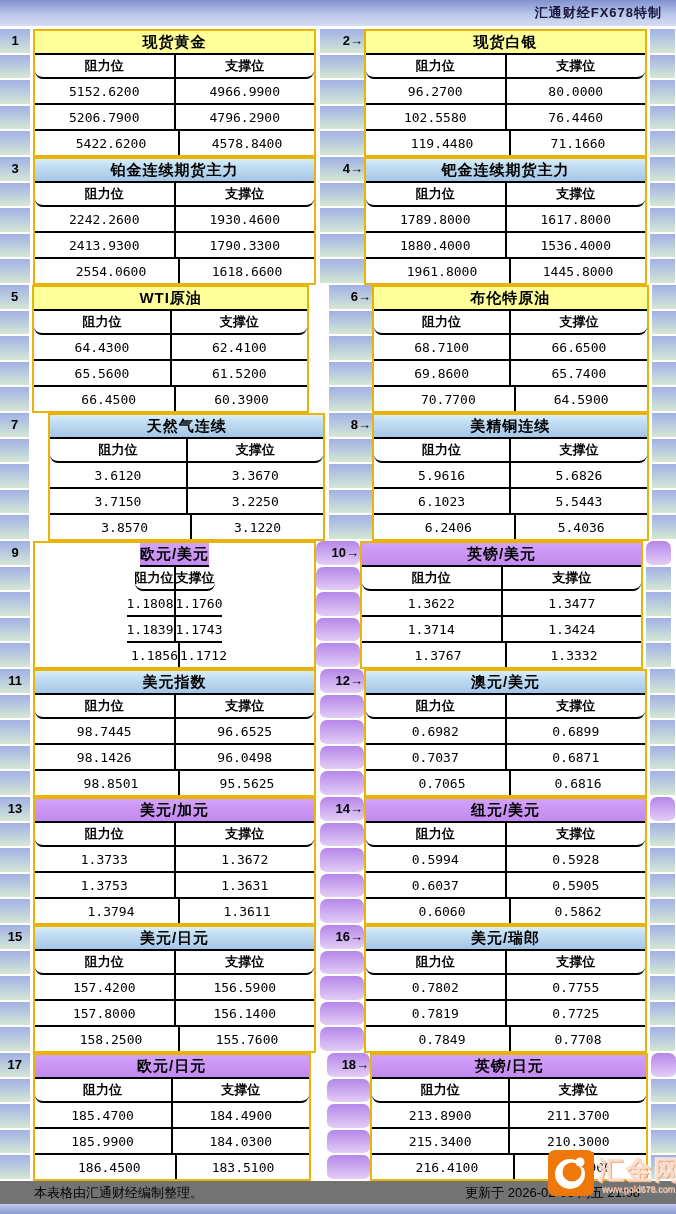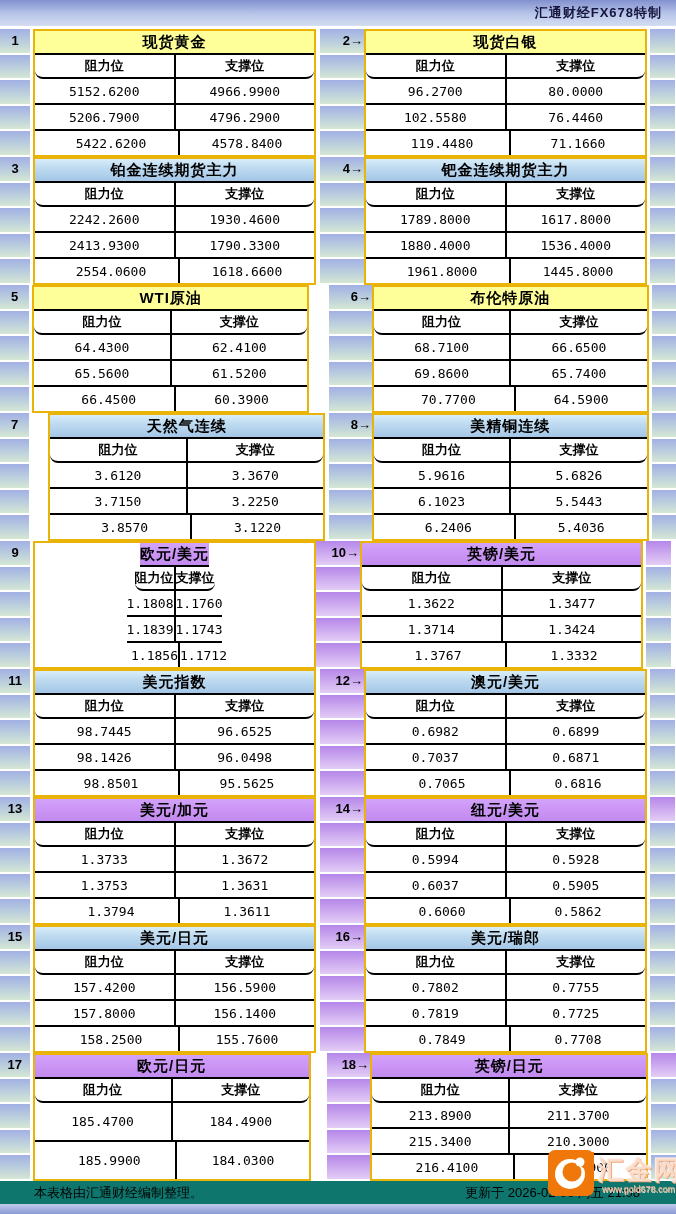--- a/index.html
+++ b/index.html
@@ -13,21 +13,21 @@
   
   .top-bar {
     height:26px; width:100%;
     background:linear-gradient(180deg,#8291cf 0%,#b9c6ea 55%,#d3ddf2 100%);
     display:flex; align-items:center; justify-content:flex-end;
     padding-right:14px;
   }
   .brand { font-size:13px; font-weight:bold; color:#14143c; letter-spacing:1px; }
   .top-gap { height:3px; background:#fff; }
   .footer-band {
-    height:23px; width:100%; background:#0f766e;
+    height:23px; width:100%; background:#737373;
     display:flex; align-items:center; justify-content:space-between;
     padding:0 36px 0 34px; font-size:13px; color:#000;
   }
   .bottom-bar {
     height:10px; width:100%;
     background:linear-gradient(180deg,#c0cbec 0%,#8a9ad4 100%);
   }
   
   .board { width:676px; }
   .pair-row { display:flex; height:128px; }
@@ -36,20 +36,21 @@
   .mcol-right { width:25px; margin-left:3px; }
   .strip { width:44px; }
   .mcell {
     height:25.6px; border-bottom:2px solid #ffffff;
     background:linear-gradient(180deg,#a2b0e4 0%,#bccfdd 55%,#d5e7d4 100%);
     display:flex; align-items:center; justify-content:center;
     font-size:13px; font-weight:bold; color:#000;
   }
   .mcell.purple {
     background:linear-gradient(180deg,#b587e9 0%,#cfadf0 55%,#e3cdf6 100%);
+    border-radius:7px;
   }
   .strip .mcell { justify-content:flex-end; padding-right:1px; }
   
   .panel {
     width:283px; height:128px; border:2px solid #eab308; background:#fff;
     display:flex; flex-direction:column;
   }
   .panel-title {
     height:24px; border-bottom:2px solid #000;
     display:flex; align-items:center; justify-content:center;
@@ -594,20 +595,24 @@
       <div class="pcell">阻力位</div>
       <div class="pcell">支撑位</div>
     </div>
     <div class="panel-drow">
       <div class="pcell">185.4700</div>
       <div class="pcell">184.4900</div>
     </div>
     <div class="panel-drow">
       <div class="pcell">185.9900</div>
       <div class="pcell">184.0300</div>
+    </div>
+    <div class="panel-drow">
+      <div class="pcell">186.4500</div>
+      <div class="pcell">183.5100</div>
     </div>
   </div>
         <div class="mcol strip">
           <div class="mcell purple">18→</div>
           <div class="mcell purple"></div>
           <div class="mcell purple"></div>
           <div class="mcell purple"></div>
           <div class="mcell purple"></div>
         </div>
         <div class="panel">

